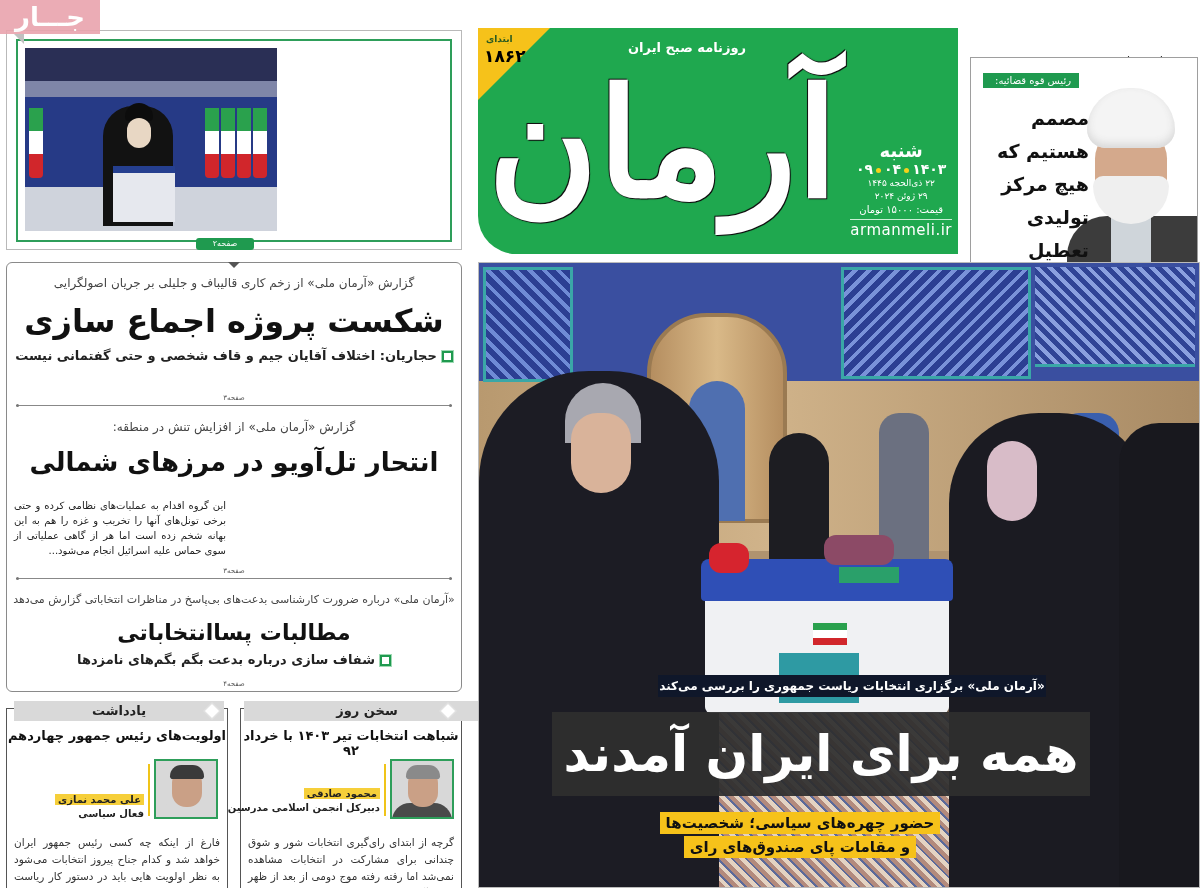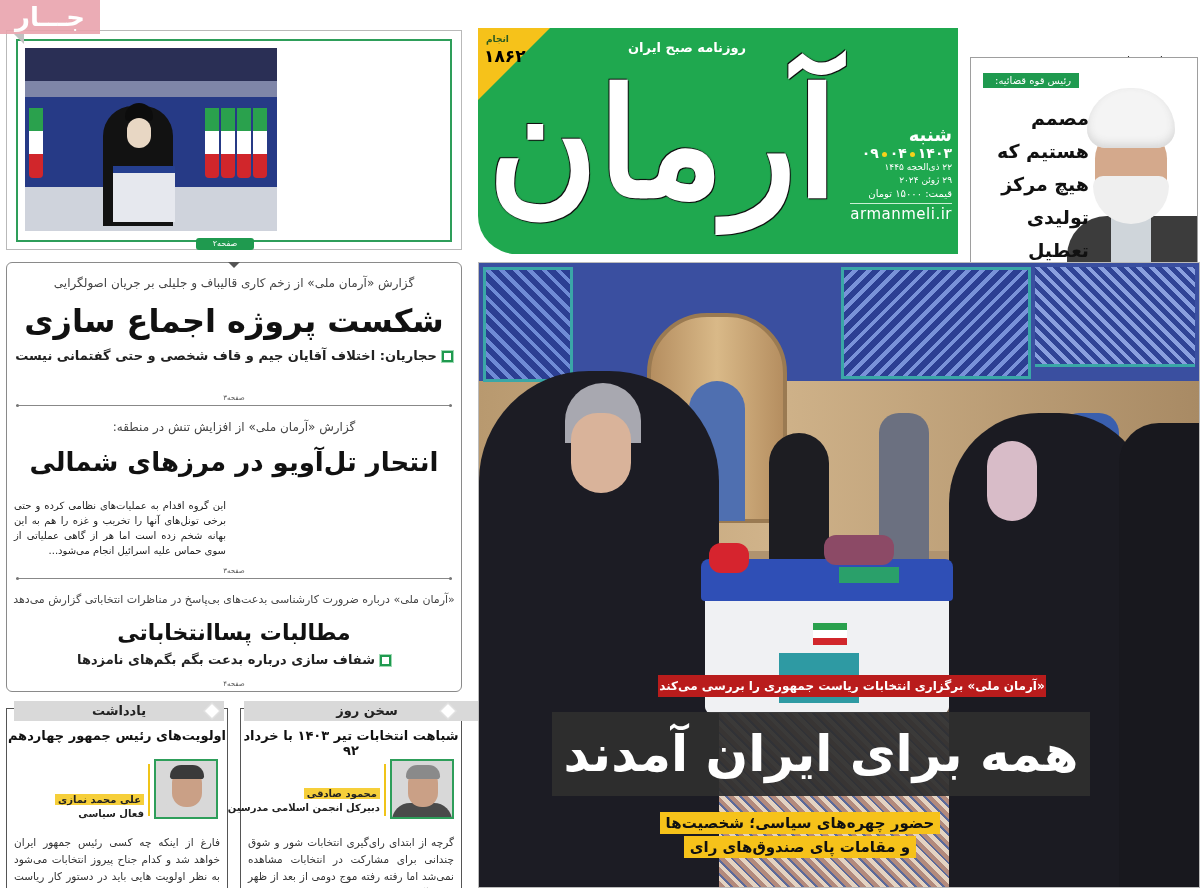--- a/index.html
+++ b/index.html
@@ -30,21 +30,21 @@
   .leader-tag { left: 196px; top: 238px; width: 58px; height: 12px; line-height: 12px; }
 
   
   .masthead { left: 478px; top: 28px; width: 480px; height: 226px; background: #1fa84f; border-radius: 0 0 0 38px; overflow: hidden; }
   .issue-corner { position: absolute; left: 0; top: 0; width: 0; height: 0; border-top: 72px solid #f6c21a; border-right: 72px solid transparent; }
   .issue-label { position: absolute; left: 8px; top: 6px; font-size: 9px; color: #2a5a20; font-weight: bold; }
   .issue-number { position: absolute; left: 6px; top: 18px; font-size: 17px; color: #000000; font-weight: bold; }
   .tagline { position: absolute; left: 150px; top: 12px; color: #fff; font-size: 13px; font-weight: bold; }
   .logo-text { position: absolute; left: 20px; top: 20px; width: 340px; height: 200px; color: #fff; font-size: 150px; font-weight: bold; line-height: 190px;
     text-align: center; text-shadow: 0 0 2px #111, 1px 1px 0 #111, -1px -1px 0 #111; font-family: "DejaVu Serif", serif; letter-spacing: -6px; }
-  .date-block { position: absolute; right: 6px; top: 96px; text-align: right; color: #fff; }
+  .date-block { position: absolute; right: 6px; top: 112px; text-align: center; color: #fff; }
   .date-day { font-size: 18px; font-weight: bold; line-height: 22px; }
   .date-solar { font-size: 14px; font-weight: bold; line-height: 15px; color: #fff; }
   .date-solar .dot { display: inline-block; width: 5px; height: 5px; border-radius: 50%; background: #f6d21a; margin: 0 3px; vertical-align: middle; }
   .date-line { font-size: 9px; line-height: 13px; }
   .date-price { font-size: 10px; line-height: 14px; border-bottom: 1px solid #c8f0d4; padding-bottom: 2px; }
   .site-url { font-size: 15px; line-height: 20px; direction: ltr; letter-spacing: 0.5px; }
 
   
   .judge-box { left: 970px; top: 30px; width: 228px; height: 222px; border: 1px solid #9e9e9e; background: #fff; overflow: hidden; margin-top: 27px; }
   .judge-photo { position: absolute; right: 0; top: 30px; width: 130px; height: 192px; }
@@ -103,21 +103,21 @@
   .woman-far { position: absolute; left: 640px; top: 160px; width: 82px; height: 470px; background: #18181e; border-radius: 40px 0 0 0; }
   .sleeve-red { position: absolute; left: 230px; top: 280px; width: 40px; height: 30px; background: #d6242e; border-radius: 12px; }
   .sleeve-purple { position: absolute; left: 345px; top: 272px; width: 70px; height: 30px; background: #8c4a66; border-radius: 12px; }
   .ballot-box { position: absolute; left: 226px; top: 300px; width: 244px; height: 150px; background: #f0f1f3; border-radius: 6px; }
   .ballot-lid { position: absolute; left: 222px; top: 296px; width: 252px; height: 42px; background: #2f4fb6; border-radius: 8px 8px 4px 4px; }
   .ballot-sticker { position: absolute; left: 360px; top: 304px; width: 60px; height: 16px; background: #2aa06a; }
   .ballot-flag { position: absolute; left: 334px; top: 360px; width: 34px; height: 22px; background: linear-gradient(#2aa14d 0 33%, #fff 33% 66%, #d1262b 66%); }
   .ballot-label { position: absolute; left: 300px; top: 390px; width: 80px; height: 50px; background: #2e9aa3; }
   .carpet { position: absolute; left: 200px; top: 450px; width: 320px; height: 176px; background: repeating-linear-gradient(45deg, #b38a7c 0 4px, #e4d3c2 4px 8px, #5c6a9a 8px 10px); }
 
-  .photo-kicker { left: 658px; top: 675px; width: 388px; height: 22px; background: #b91c1c; color: #fff; font-size: 12px; font-weight: bold; text-align: center; line-height: 22px; z-index: 4; }
+  .photo-kicker { left: 658px; top: 675px; width: 388px; height: 22px; background: #0f172a; color: #fff; font-size: 12px; font-weight: bold; text-align: center; line-height: 22px; z-index: 4; }
   .main-headline { left: 552px; top: 712px; width: 538px; height: 84px; background: rgba(46,46,46,0.93); color: #fff; font-size: 50px; font-weight: bold; text-align: center; line-height: 84px; z-index: 4; }
   .main-sub { left: 640px; top: 812px; width: 320px; text-align: center; z-index: 4; }
   .main-sub span { display: inline-block; background: #f6c21a; color: #111; font-size: 15px; font-weight: bold; padding: 1px 6px; line-height: 20px; margin-bottom: 2px; }
 </style>
 </head>
 <body>
 
 <div class="abs watermark">جـــار</div>
 <div class="abs watermark-tail"></div>
 
@@ -133,21 +133,21 @@
   <div class="leader-turban"></div>
   <div class="leader-face"></div>
   <div class="ballot-small"></div>
 </div>
 <div class="abs leader-kicker">مقام معظم رهبری:</div>
 <div class="abs leader-headline">دوام جمهوری اسلامی متوقف به حضور مردم است</div>
 <div class="abs page-tag leader-tag">صفحه۲</div>
 
 <div class="abs masthead">
   <div class="issue-corner"></div>
-  <div class="issue-label">انجام</div>
+  <div class="issue-label">ابتدای</div>
   <div class="issue-number">۱۸۶۲</div>
   <div class="tagline">روزنامه صبح ایران</div>
   <div class="logo-text">آرمان ملی</div>
   <div class="date-block">
     <div class="date-day">شنبه</div>
     <div class="date-solar">
       <span>۱۴۰۳</span><span class="dot"></span><span>۰۴</span><span class="dot"></span><span>۰۹</span>
     </div>
     <div class="date-line">۲۲ ذی‌الحجه ۱۴۴۵</div>
     <div class="date-line">۲۹ ژوئن ۲۰۲۴</div>

